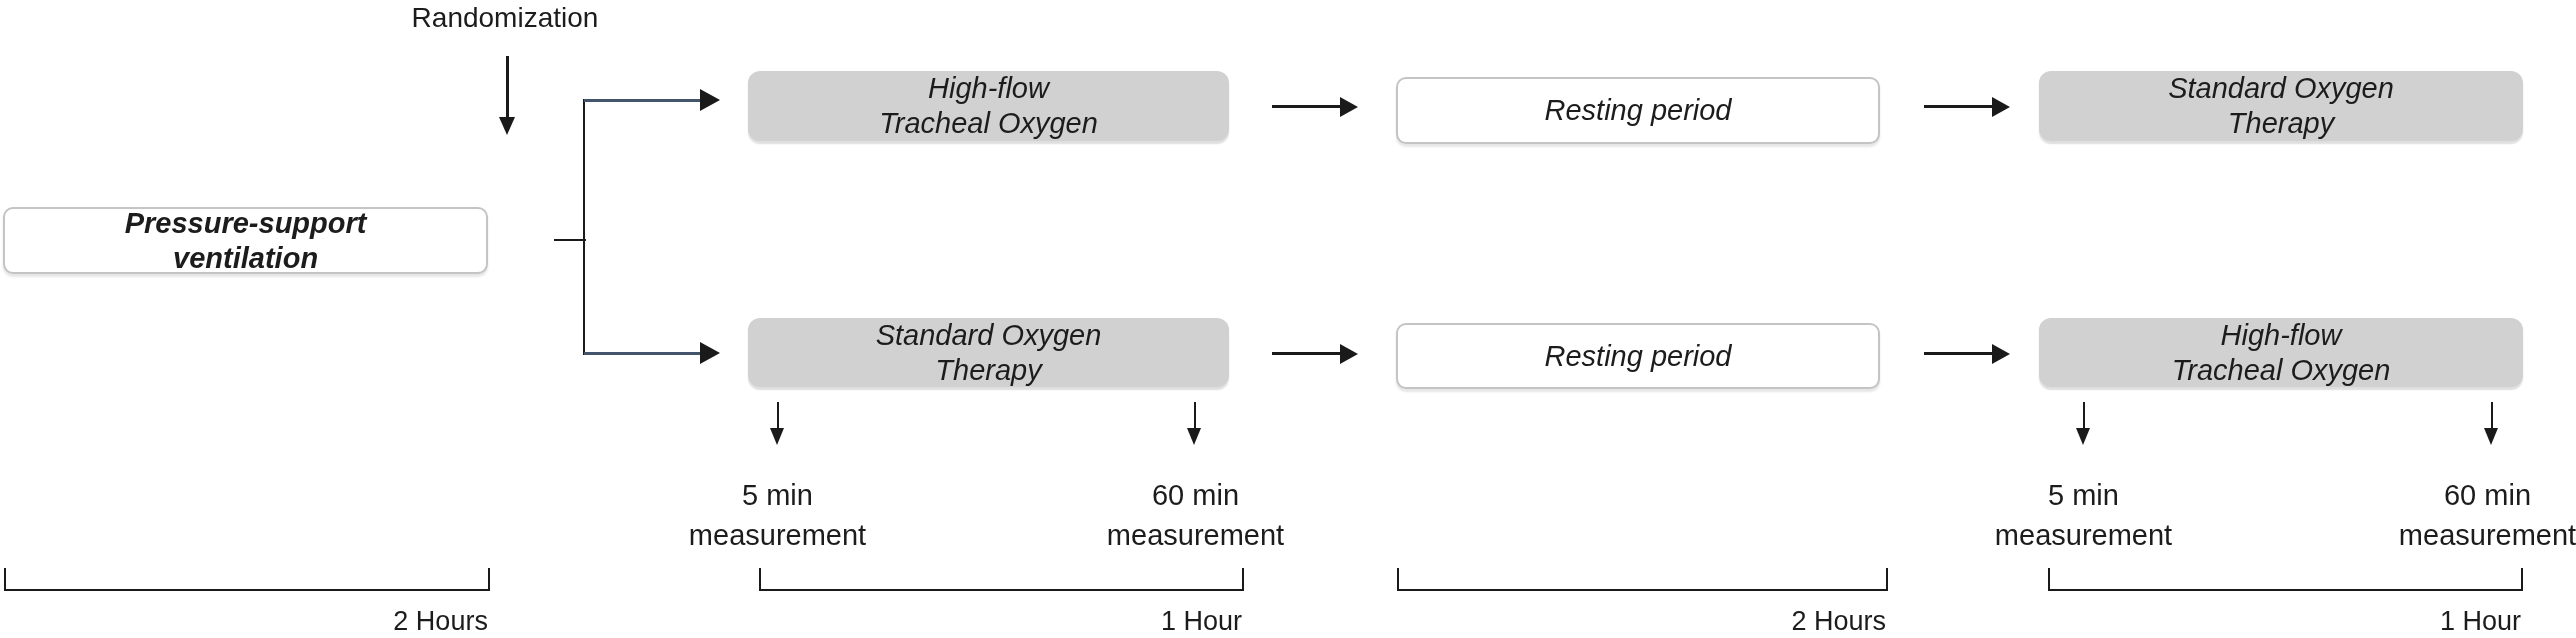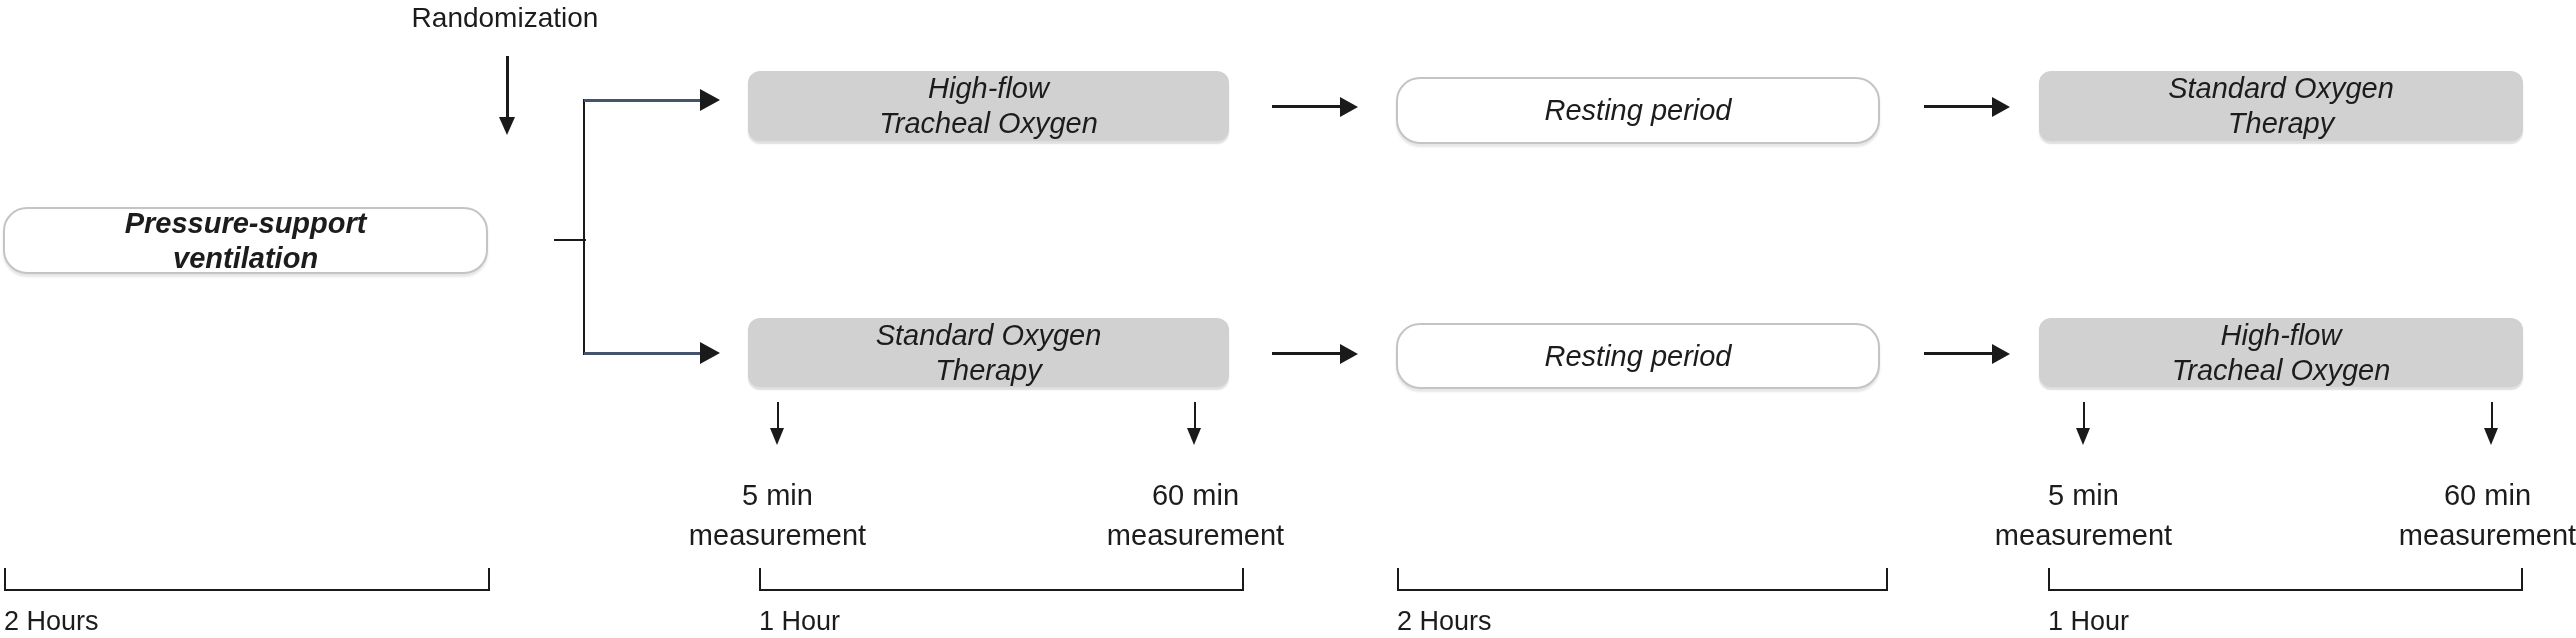--- a/index.html
+++ b/index.html
@@ -18,21 +18,21 @@
     font-style:italic;font-size:29px;line-height:35px;text-align:center;
   }
   .box.gray{
     background:#d1d1d1;
     border-radius:12px;
     box-shadow:0 2.3px 1.5px rgba(0,0,0,0.13);
   }
   .box.white{
     background:#ffffff;
     border:2.3px solid #c4c4c4;
-    border-radius:24px;
+    border-radius:10px;
     box-shadow:0 2.3px 2.3px rgba(0,0,0,0.10);
   }
   
   .h-arrow{position:absolute;height:23px;}
   .h-arrow .shaft{position:absolute;top:10px;left:0;height:2.3px;background:#1a1a1a;}
   .h-arrow .head{
     position:absolute;right:0;top:0;width:0;height:0;
     border-top:11.6px solid transparent;border-bottom:11.6px solid transparent;
     border-left:20px solid #1a1a1a;
   }
@@ -43,21 +43,21 @@
   .d-arrow .dhead{
     position:absolute;bottom:0;left:0;width:0;height:0;
     border-left:8.5px solid transparent;border-right:8.5px solid transparent;
     border-top:18.5px solid #1a1a1a;
   }
   .line{position:absolute;background:#1a1a1a;}
   .bracket{
     position:absolute;height:21px;
     border-left:2.3px solid #1a1a1a;border-right:2.3px solid #1a1a1a;border-bottom:2.3px solid #1a1a1a;
   }
-  .tlabel{position:absolute;text-align:left;font-size:27px;}
+  .tlabel{position:absolute;text-align:right;font-size:27px;}
   .mlabel{position:absolute;text-align:center;font-size:29px;line-height:40px;}
   .mlabel span{display:block;}
   .box span{display:block;}
 </style>
 </head>
 <body>
 
 <div id="canvas">
 
   <div class="label" style="left:351px;top:1.5px;width:308px;font-size:28px;">Randomization</div>

